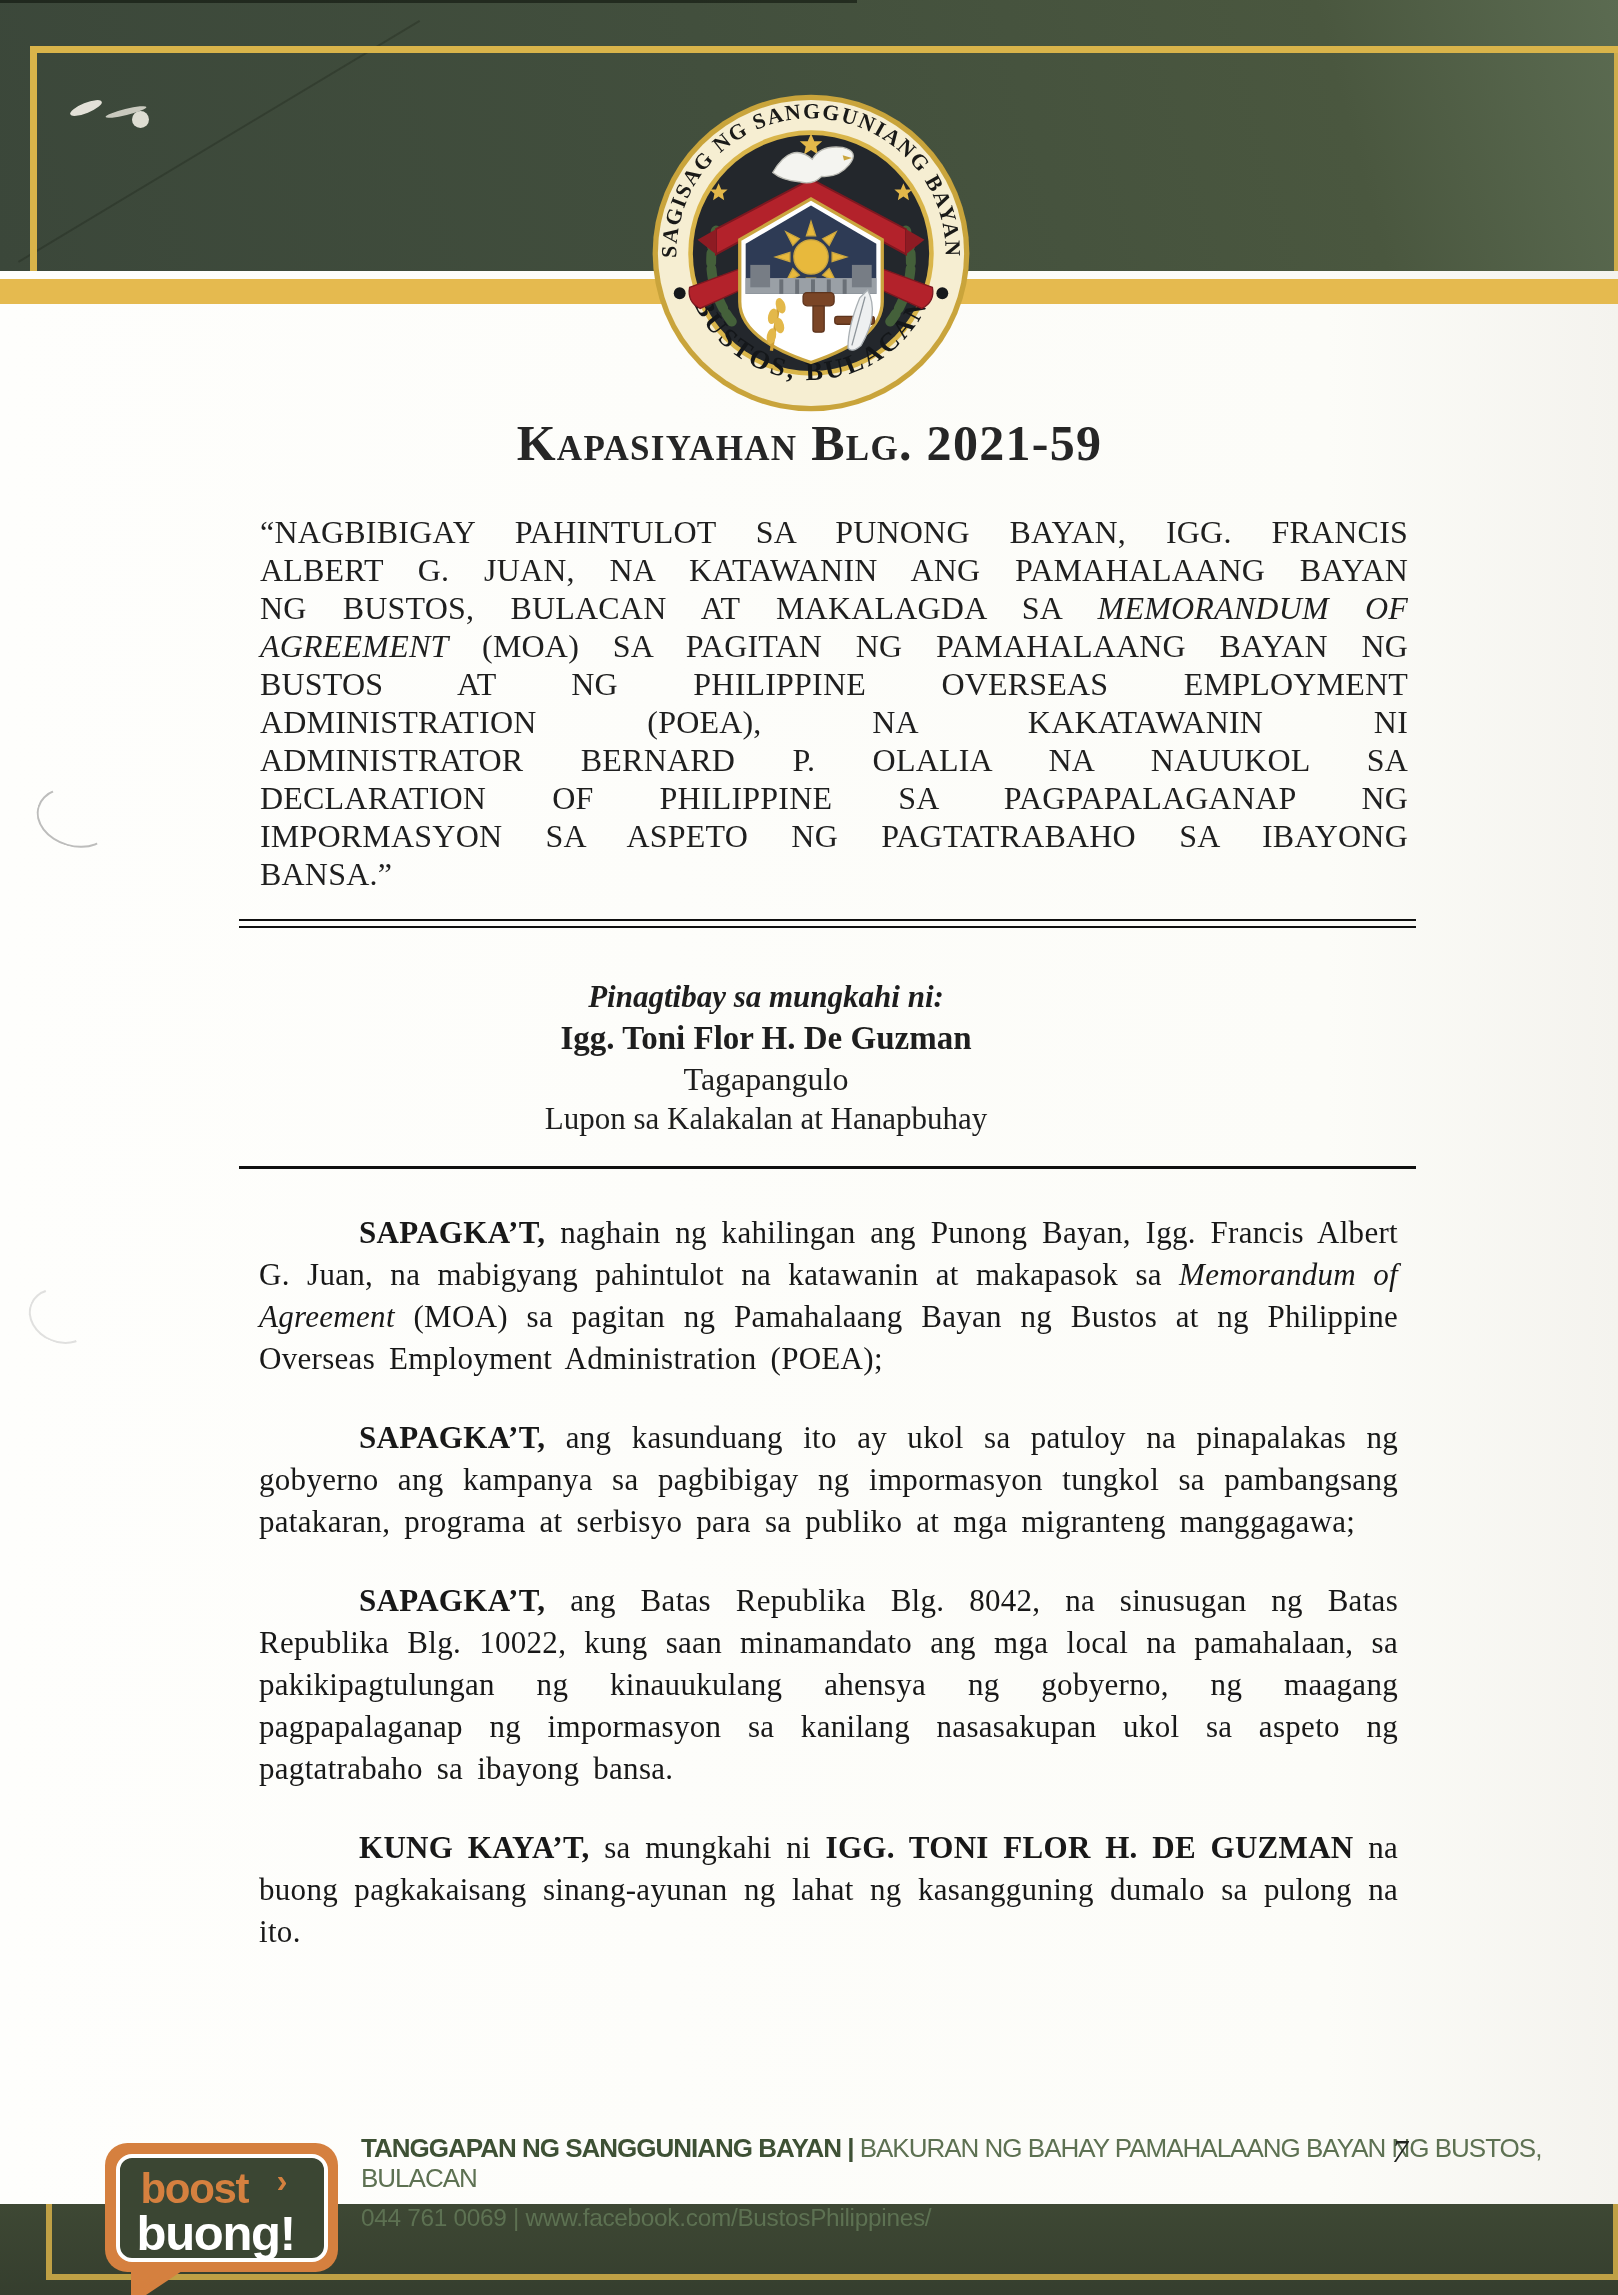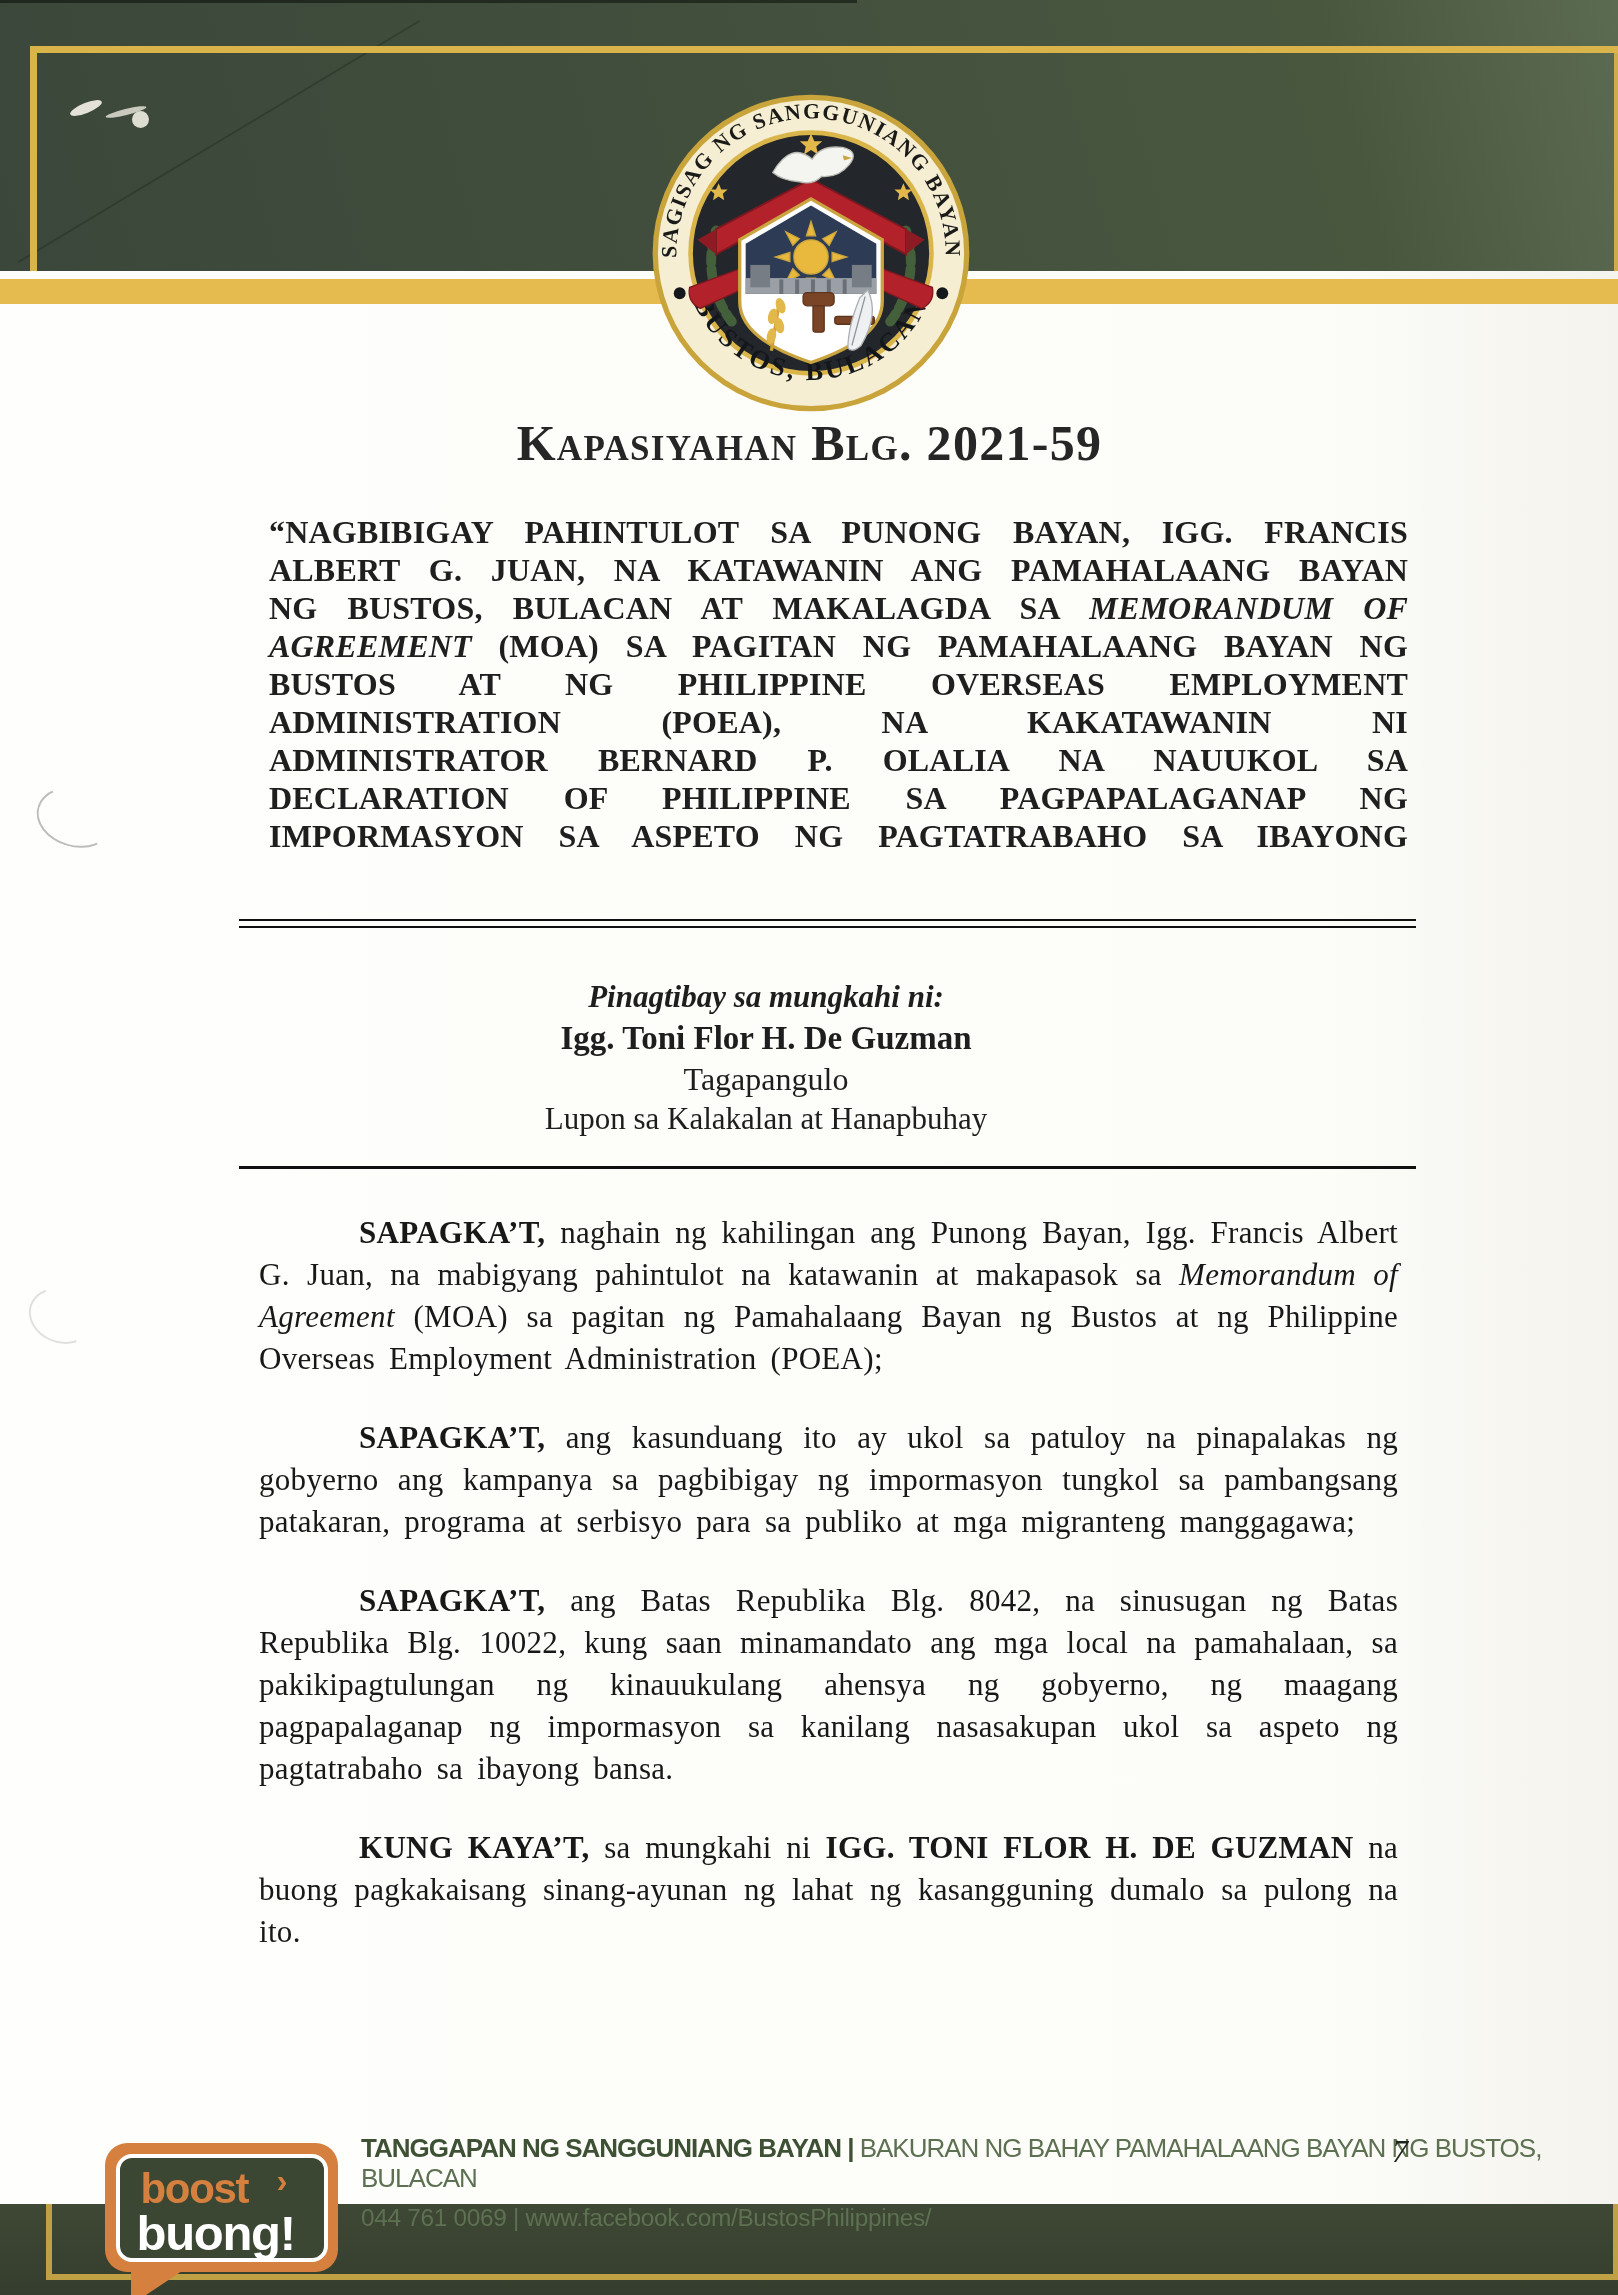--- a/index.html
+++ b/index.html
@@ -32,22 +32,22 @@
 
   
   .seal{position:absolute;left:650px;top:92px;width:322px;height:322px;}
   .seal-top-text{font-family:"Liberation Serif",serif;font-size:33px;font-weight:600;letter-spacing:2.5px;fill:#1a1a18;}
   .seal-bot-text{font-family:"Liberation Serif",serif;font-size:40px;font-weight:700;letter-spacing:5px;fill:#14171a;}
 
   
   .title{position:absolute;left:0;top:414px;width:1619px;text-align:center;
          font-size:50px;font-weight:700;font-variant:small-caps;letter-spacing:1.3px;color:#262626;}
   .quote{position:absolute;left:260px;top:513px;width:1148px;}
-  .qline{text-align:justify;text-align-last:justify;font-weight:700;font-size:32px;
-         line-height:38px;color:#1f1f1f;letter-spacing:0.2px;margin-left:9px;}
+  .qline{text-align:justify;text-align-last:justify;font-weight:400;font-size:32px;
+         line-height:38px;color:#1f1f1f;letter-spacing:0.2px;}
   .qline.last{text-align-last:left;}
   .it{font-style:italic;}
   .rule-double{position:absolute;left:239px;top:919px;width:1177px;height:8.6px;
                border-top:2.6px solid #101010;border-bottom:2.6px solid #101010;box-sizing:border-box;}
   .sponsor{position:absolute;left:192px;top:976px;width:1148px;text-align:center;color:#1e1e1e;}
   .sponsor .l1{font-style:italic;font-size:31px;line-height:41px;font-weight:bold;}
   .sponsor .l2{font-weight:700;font-size:33px;line-height:42px;}
   .sponsor .l3{font-size:32px;line-height:40px;}
   .sponsor .l4{font-size:31px;line-height:40px;}
   .rule-single{position:absolute;left:239px;top:1166px;width:1177px;height:3.3px;background:#101010;}
@@ -191,20 +191,21 @@
   <div class="quote">
     <div class="qline"><span>“NAGBIBIGAY PAHINTULOT SA PUNONG BAYAN, IGG. FRANCIS</span><span class="it"></span><span></span></div>
     <div class="qline"><span>ALBERT G. JUAN, NA KATAWANIN ANG PAMAHALAANG BAYAN</span><span class="it"></span><span></span></div>
     <div class="qline"><span>NG BUSTOS, BULACAN AT MAKALAGDA SA </span><span class="it">MEMORANDUM OF</span><span></span></div>
     <div class="qline"><span></span><span class="it">AGREEMENT</span><span> (MOA) SA PAGITAN NG PAMAHALAANG BAYAN NG</span></div>
     <div class="qline"><span>BUSTOS AT NG PHILIPPINE OVERSEAS EMPLOYMENT</span><span class="it"></span><span></span></div>
     <div class="qline"><span>ADMINISTRATION (POEA), NA KAKATAWANIN NI</span><span class="it"></span><span></span></div>
     <div class="qline"><span>ADMINISTRATOR BERNARD P. OLALIA NA NAUUKOL SA</span><span class="it"></span><span></span></div>
     <div class="qline"><span>DECLARATION OF PHILIPPINE SA PAGPAPALAGANAP NG</span><span class="it"></span><span></span></div>
     <div class="qline"><span>IMPORMASYON SA ASPETO NG PAGTATRABAHO SA IBAYONG</span><span class="it"></span><span></span></div>
+    <div class="qline last"><span>BANSA.”</span><span class="it"></span><span></span></div>
   </div>
 
   <div class="rule-double"></div>
 
   <div class="sponsor">
     <div class="l1">Pinagtibay sa mungkahi ni:</div>
     <div class="l2">Igg. Toni Flor H. De Guzman</div>
     <div class="l3">Tagapangulo</div>
     <div class="l4">Lupon sa Kalakalan at Hanapbuhay</div>
   </div>

